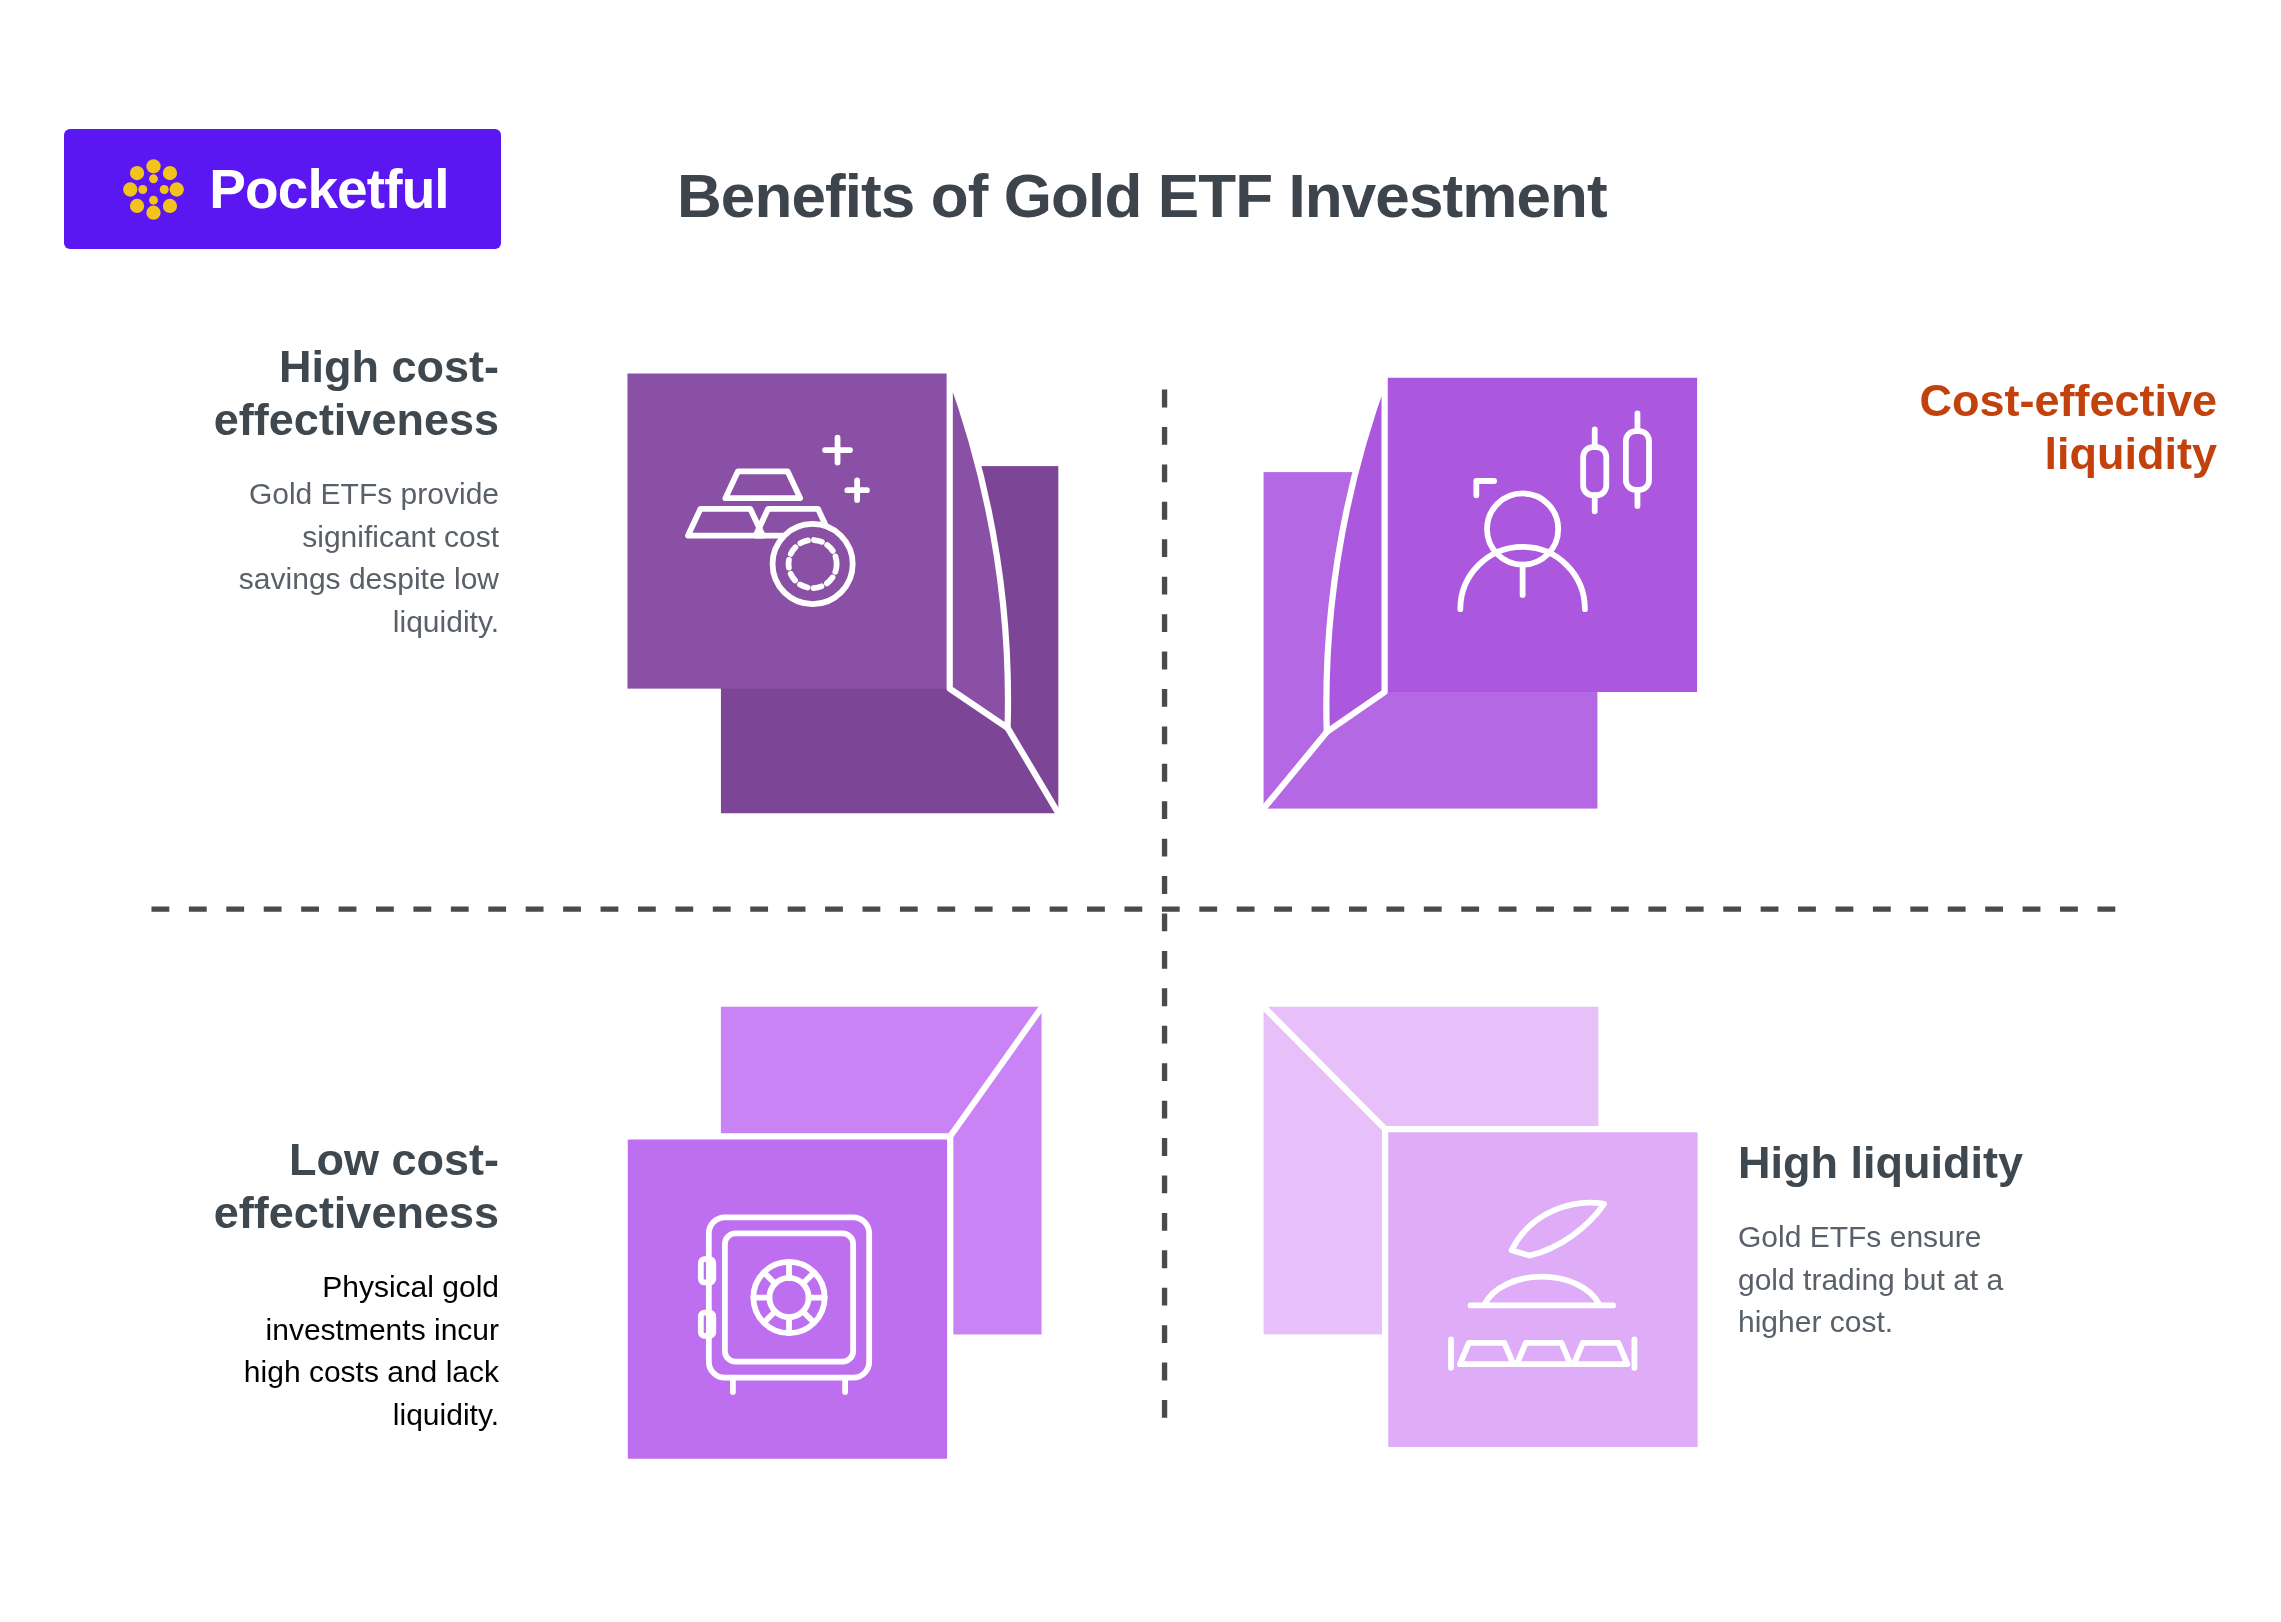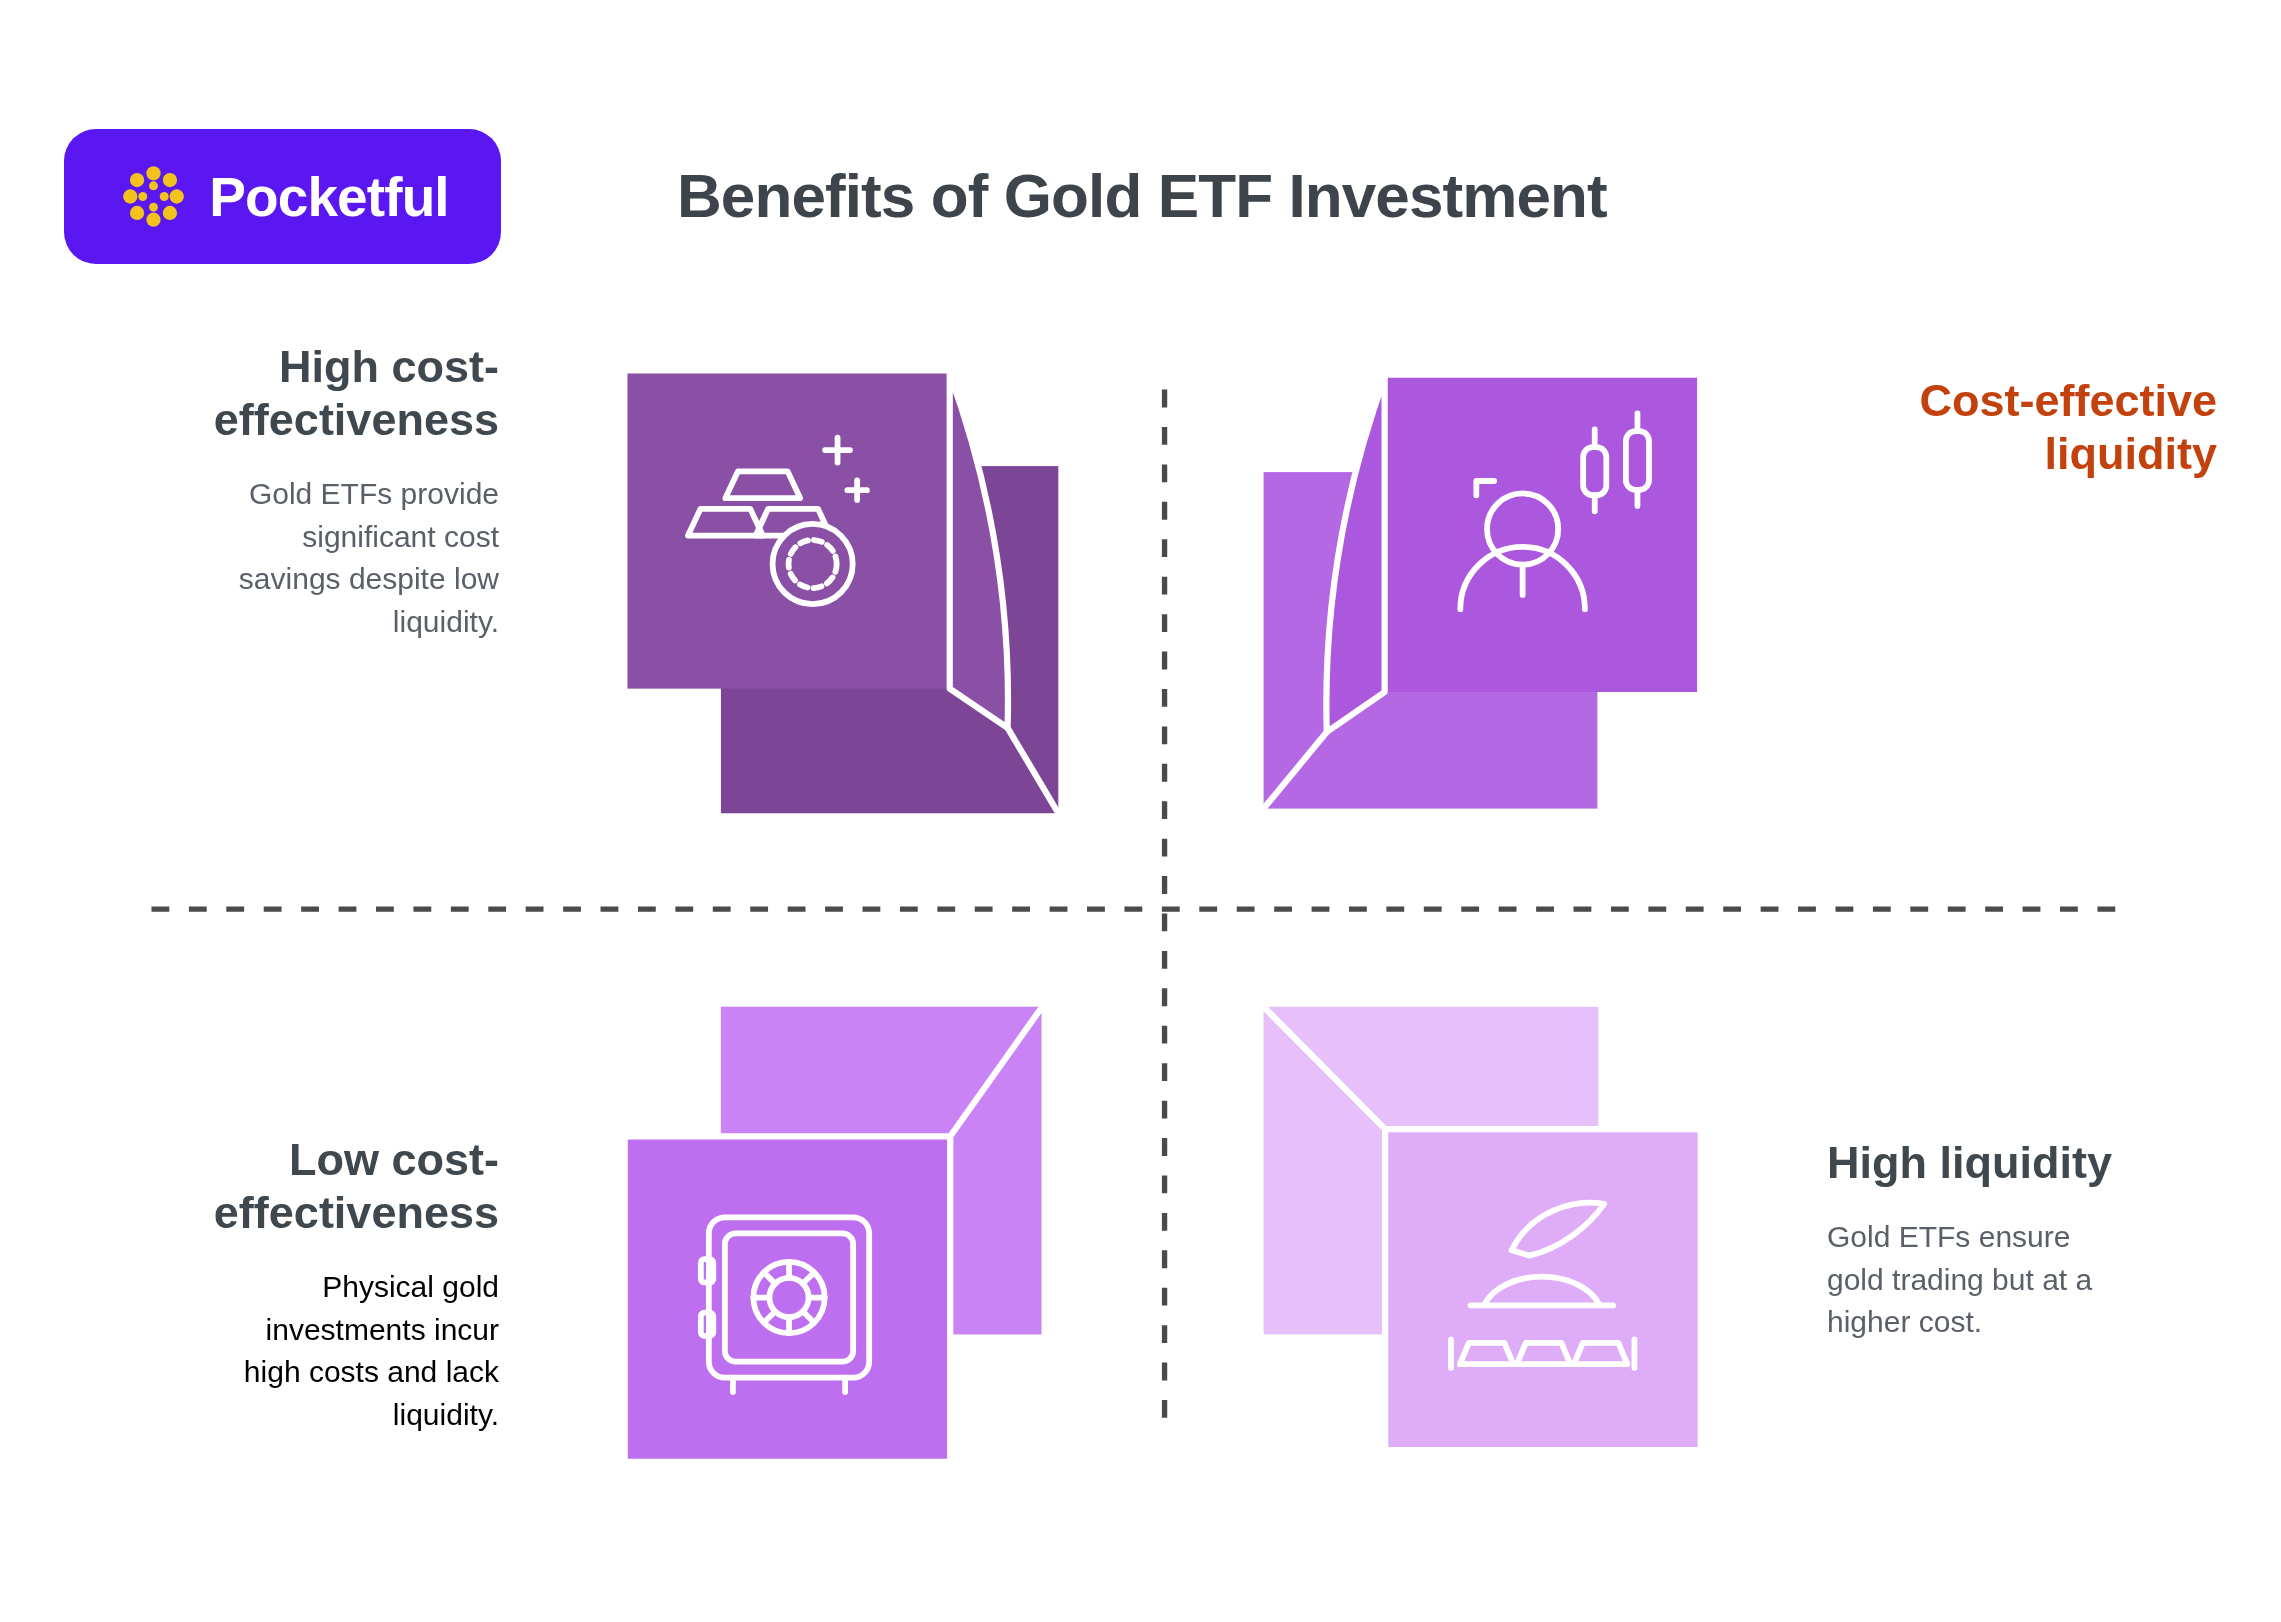--- a/index.html
+++ b/index.html
@@ -6,21 +6,21 @@
   #canvas{
     position:relative;
     width:2281px;height:1623px;
     background:#ffffff;
     font-family:"Liberation Sans", sans-serif;
     overflow:hidden;
   }
   
   .logo{
     position:absolute;left:64px;top:129px;
-    width:437px;height:135px;border-radius:32px;
+    width:437px;height:120px;border-radius:6px;
     display:flex;align-items:center;justify-content:center;gap:18px;
   }
   .logo-text{font-size:55px;font-weight:700;letter-spacing:-0.9px;}
   
   .title{
     position:absolute;left:677px;top:160px;width:971px;
     text-align:left;font-size:62px;font-weight:700;letter-spacing:-0.9px;
   }
   
   .qtext{position:absolute;}
@@ -156,21 +156,21 @@
       <path class="ln" d="M296,290 C318,246 366,232 400,238 C382,264 350,288 316,296 Z"></path>
       <path class="ln" d="M266,350 A68,46 0 0 1 394,350"></path>
       <path class="ln" d="M250,352 L410,352"></path>
       <path class="ln" d="M248,394 L288,394 L298,418 L238,418 Z"></path>
       <path class="ln" d="M312,394 L352,394 L362,418 L302,418 Z"></path>
       <path class="ln" d="M376,394 L416,394 L426,418 L366,418 Z"></path>
       <path class="ln" d="M228,390 L228,422 M434,390 L434,422"></path>
     </g>
   </svg>
 
-  <div class="qtext align-left" style="left:1827px;top:1136px;width:419px;">
+  <div class="qtext align-left" style="left:1738px;top:1136px;width:419px;">
     <div class="heading" style="color: rgb(63, 71, 79);">High liquidity</div>
     <div class="body" style="color: rgb(90, 96, 105);">Gold ETFs ensure
 gold trading but at a
 higher cost.</div>
   </div>
 
 </div>
 
 
 </body></html>

